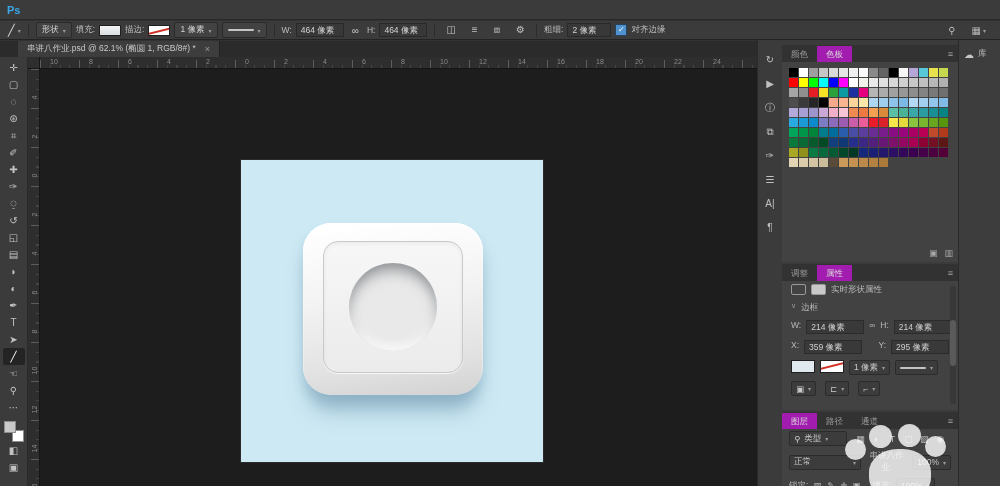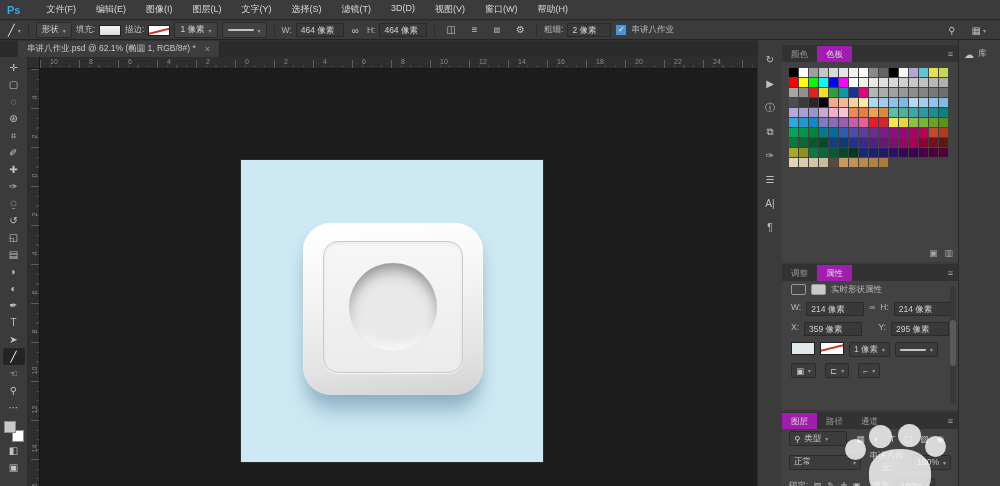--- a/index.html
+++ b/index.html
@@ -128,33 +128,20 @@
   .paw .t3{left:55px;top:0px;width:23px;height:23px;}
   .paw .t4{left:82px;top:12px;width:21px;height:21px;}
 </style>
 </head>
 <body>
 
 <div id="app">
 
   <div class="menubar">
     <span class="ps-logo">Ps</span>
-    <div class="menu-items" style="display:flex;">
-        <span class="menu-item">文件(F)</span>
-        <span class="menu-item">编辑(E)</span>
-        <span class="menu-item">图像(I)</span>
-        <span class="menu-item">图层(L)</span>
-        <span class="menu-item">文字(Y)</span>
-        <span class="menu-item">选择(S)</span>
-        <span class="menu-item">滤镜(T)</span>
-        <span class="menu-item">3D(D)</span>
-        <span class="menu-item">视图(V)</span>
-        <span class="menu-item">窗口(W)</span>
-        <span class="menu-item">帮助(H)</span>
-      </div>
   </div>
 
   <div class="optionsbar">
     <span class="tool-preview">
       <span>╱</span>
       <span class="caret">▾</span>
     </span>
     <span class="opt-sep"></span>
     <span class="opt-select">
       <span>形状</span>
@@ -182,21 +169,21 @@
     <span class="op-icons" style="display:flex;gap:8px;">
         <span class="op-icon">◫</span>
         <span class="op-icon">≡</span>
         <span class="op-icon">⧈</span>
         <span class="op-icon">⚙</span>
       </span>
     <span class="opt-sep"></span>
     <span class="opt-label">粗细:</span>
     <span class="opt-field small">2 像素</span>
     <span class="checkbox">✓</span>
-    <span class="opt-label">串讲八作业</span>
+    <span class="opt-label">对齐边缘</span>
     <span class="opt-spacer"></span>
     <span class="icon-btn">⚲</span>
     <span class="icon-btn">
       <span>▦</span>
       <span class="caret">▾</span>
     </span>
   </div>
 
   <div class="tabbar">
     <div class="doc-tab">
@@ -475,20 +462,24 @@
             <span class="panel-tab active">属性</span>
           </span>
         <span class="panel-menu">≡</span>
       </div>
       <div class="prop-row">
         <span class="shape-icon"></span>
         <span class="shape-icon filled"></span>
         <span>实时形状属性</span>
       </div>
       <div class="prop-row">
+        <span class="section-caret">∨</span>
+        <span>边框</span>
+      </div>
+      <div class="prop-row">
         <span>W:</span>
         <span class="prop-field">214 像素</span>
         <span>∞</span>
         <span>H:</span>
         <span class="prop-field">214 像素</span>
       </div>
       <div class="prop-row">
         <span>X:</span>
         <span class="prop-field">359 像素</span>
         <span style="width:10px;"></span>

